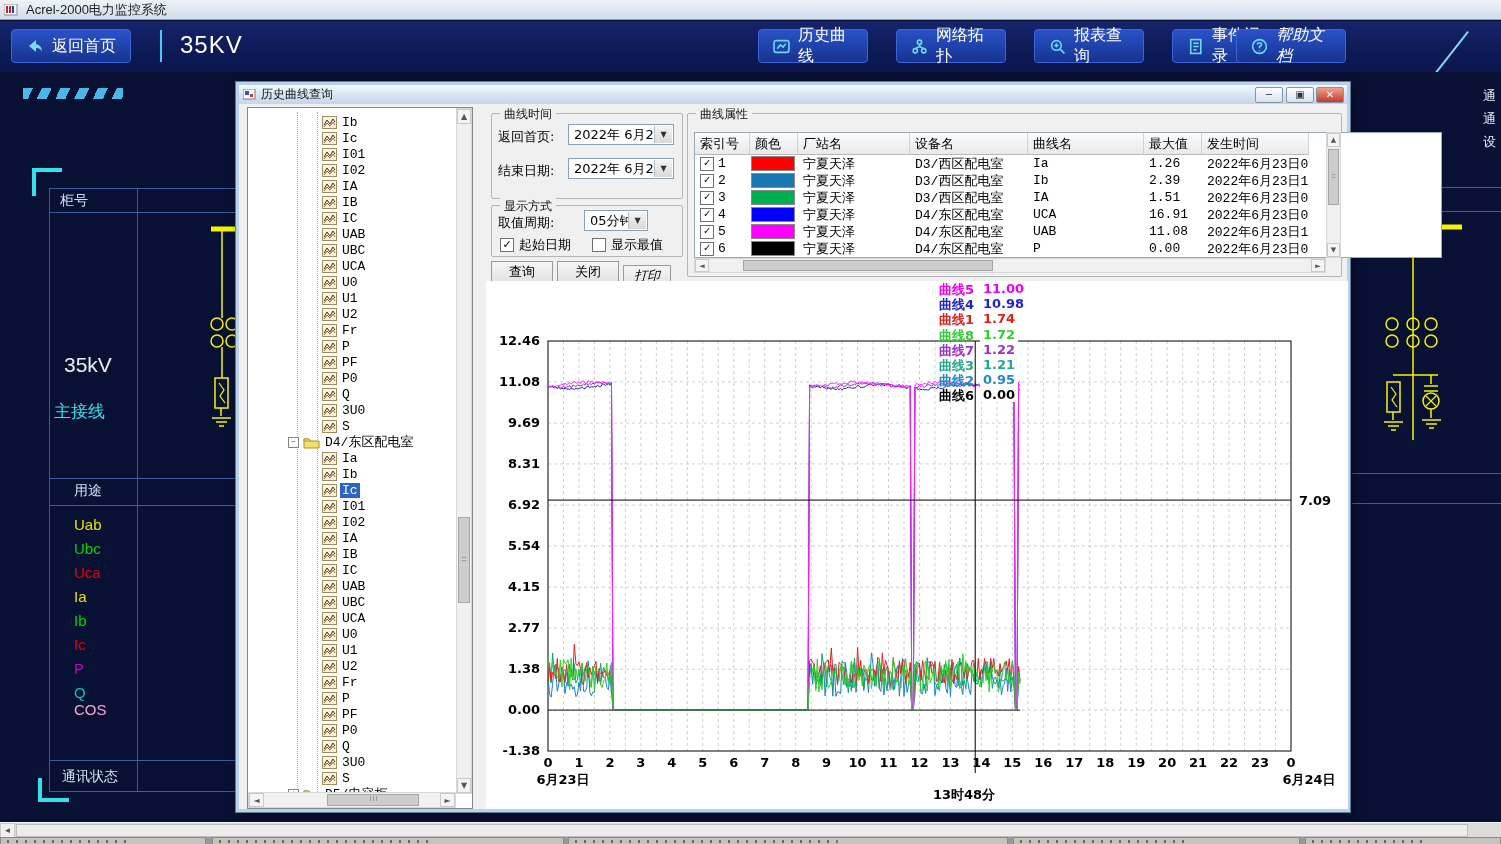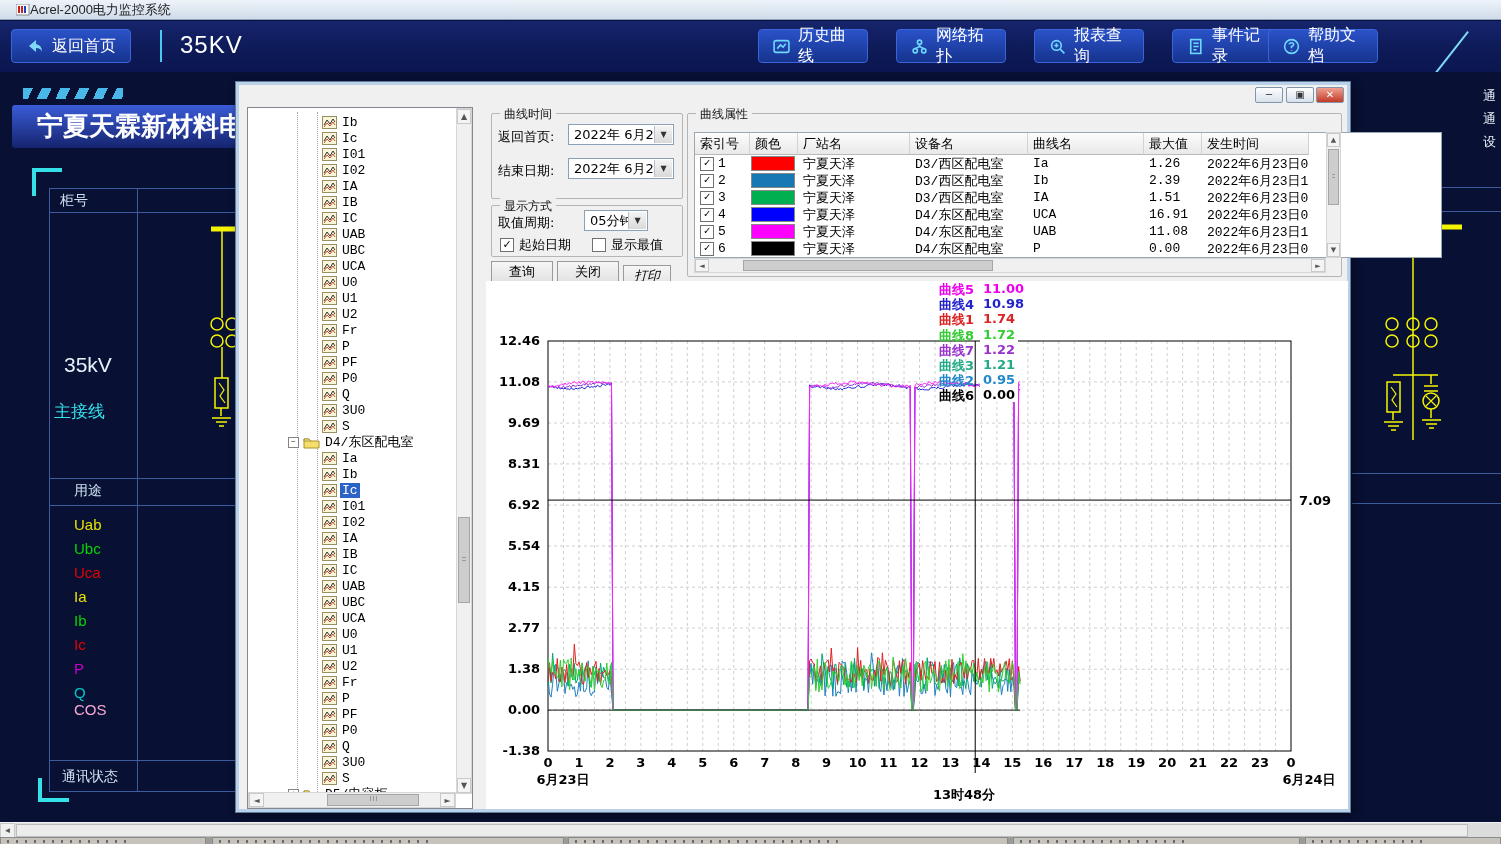--- a/index.html
+++ b/index.html
@@ -2,21 +2,21 @@
 <html><head>
 <meta charset="utf-8">
 <style>
   html,body{margin:0;padding:0;background:#222;}
   #root{position:relative;width:1501px;height:844px;overflow:hidden;background:#0a1138;
         font-family:"Liberation Sans",sans-serif;}
   .abs{position:absolute;}
   
   #win-titlebar{left:0;top:0;width:1501px;height:20px;
     background:linear-gradient(#eef3f9,#cfdcea);border-bottom:1px solid #8fa3b8;
-    display:flex;align-items:center;gap:0;padding-left:16px;box-sizing:border-box;}
+    display:flex;align-items:center;gap:8px;padding-left:4px;box-sizing:border-box;}
   #win-titlebar .t{font-size:13px;color:#222;}
   
   #navbar{left:0;top:21px;width:1501px;height:51px;
     background:linear-gradient(#16246c,#0d1a56 60%,#0b1650);}
   .navbtn{position:absolute;top:8px;height:34px;border-radius:4px;
     background:linear-gradient(#2a52c8,#16338e);border:1px solid #3a64d8;
     color:#fff;font-size:16px;display:flex;align-items:center;gap:8px;
     padding:0 14px;box-sizing:border-box;cursor:pointer;}
   .navbtn svg{flex:0 0 auto;}
   #nav-sep{left:160px;top:9px;width:2px;height:32px;background:#49c8f0;}
@@ -156,37 +156,36 @@
         </div>
         <div class="navbtn" style="left: 1172px; width: 110px;">
           <svg width="17" height="17" viewBox="0 0 16 16">
             <g fill="none" stroke="#6fd8ff" stroke-width="1.5">
               <rect x="3.5" y="1.5" width="9.5" height="13"></rect>
               <path d="M6 5 h5 M6 8 h5 M6 11 h3"></path>
             </g>
           </svg>
           <span>事件记录</span>
         </div>
-        <div class="navbtn" style="left: 1268px; width: 110px;">
+        <div class="navbtn" style="left: 1236px; width: 110px; font-style: italic;">
           <svg width="17" height="17" viewBox="0 0 16 16">
             <g fill="none" stroke="#6fd8ff" stroke-width="1.5">
               <circle cx="8" cy="8" r="6.5"></circle>
               <path d="M6 6.2 Q6 4.4 8 4.4 Q10 4.4 10 6 Q10 7.4 8 8 L8 9.6 M8 11.3 L8 12"></path>
             </g>
           </svg>
           <span>帮助文档</span>
         </div>
       </div>
     <div id="nav-accent" class="abs"></div>
     <div id="nav-circle" class="abs"></div>
   </div>
 
   <div id="scada" class="abs">
     <div class="abs stripes-cyan" style="left:23px;top:16px;width:100px;height:11px;"></div>
-    <div id="banner" class="abs">宁夏天霖新材料电</div>
     <div class="abs stripes-blue" style="left:1352px;top:61px;width:90px;height:18px;"></div>
     <div id="re-labels" class="abs" style="left:1483px;top:15px;">
         <div>通</div>
         <div>通</div>
         <div>设</div>
       </div>
 
     <div class="abs bracket" style="left:32px;top:96px;width:26px;height:24px;border-width:4px 0 0 4px;"></div>
     <div class="abs bracket" style="left:38px;top:706px;width:27px;height:20px;border-width:0 0 4px 4px;"></div>
 
@@ -261,20 +260,28 @@
         <path d="M1426 324 L1436 334 M1436 324 L1426 334" stroke-width="1.2"></path>
         <line x1="1431" y1="337" x2="1431" y2="346"></line>
         <line x1="1422" y1="348" x2="1441" y2="348"></line>
           <line x1="1426" y1="352" x2="1437" y2="352"></line>
           <line x1="1429" y1="356" x2="1434" y2="356"></line>
       </g>
     </svg>
   </div>
 
   <div id="dialog" class="abs">
+    <div id="dlg-title" class="abs">
+      <svg width="13" height="11">
+        <rect x="0" y="0" width="12" height="10" fill="#fff" stroke="#777"></rect>
+        <rect x="2" y="2" width="4" height="4" fill="#3355cc"></rect>
+          <rect x="7" y="5" width="3" height="3" fill="#cc3333"></rect>
+      </svg>
+      <span class="t">历史曲线查询</span>
+    </div>
     <div class="capbtn" style="right:64px;width:28px;">─</div>
     <div class="capbtn" style="right:33px;width:28px;">▣</div>
     <div class="capbtn" id="btn-close" style="right:3px;width:28px;">✕</div>
 
     <div id="tree-panel" class="abs">
       <div class="abs vdots" style="left:49px;top:4px;height:680px;"></div>
       <div class="abs vdots" style="left:69px;top:4px;height:680px;"></div>
       <div id="tree-rows">
           <div class="trow" style="left: 74px; top: 6px;">
             <svg width="15" height="13" style="margin-right: 3px;">

